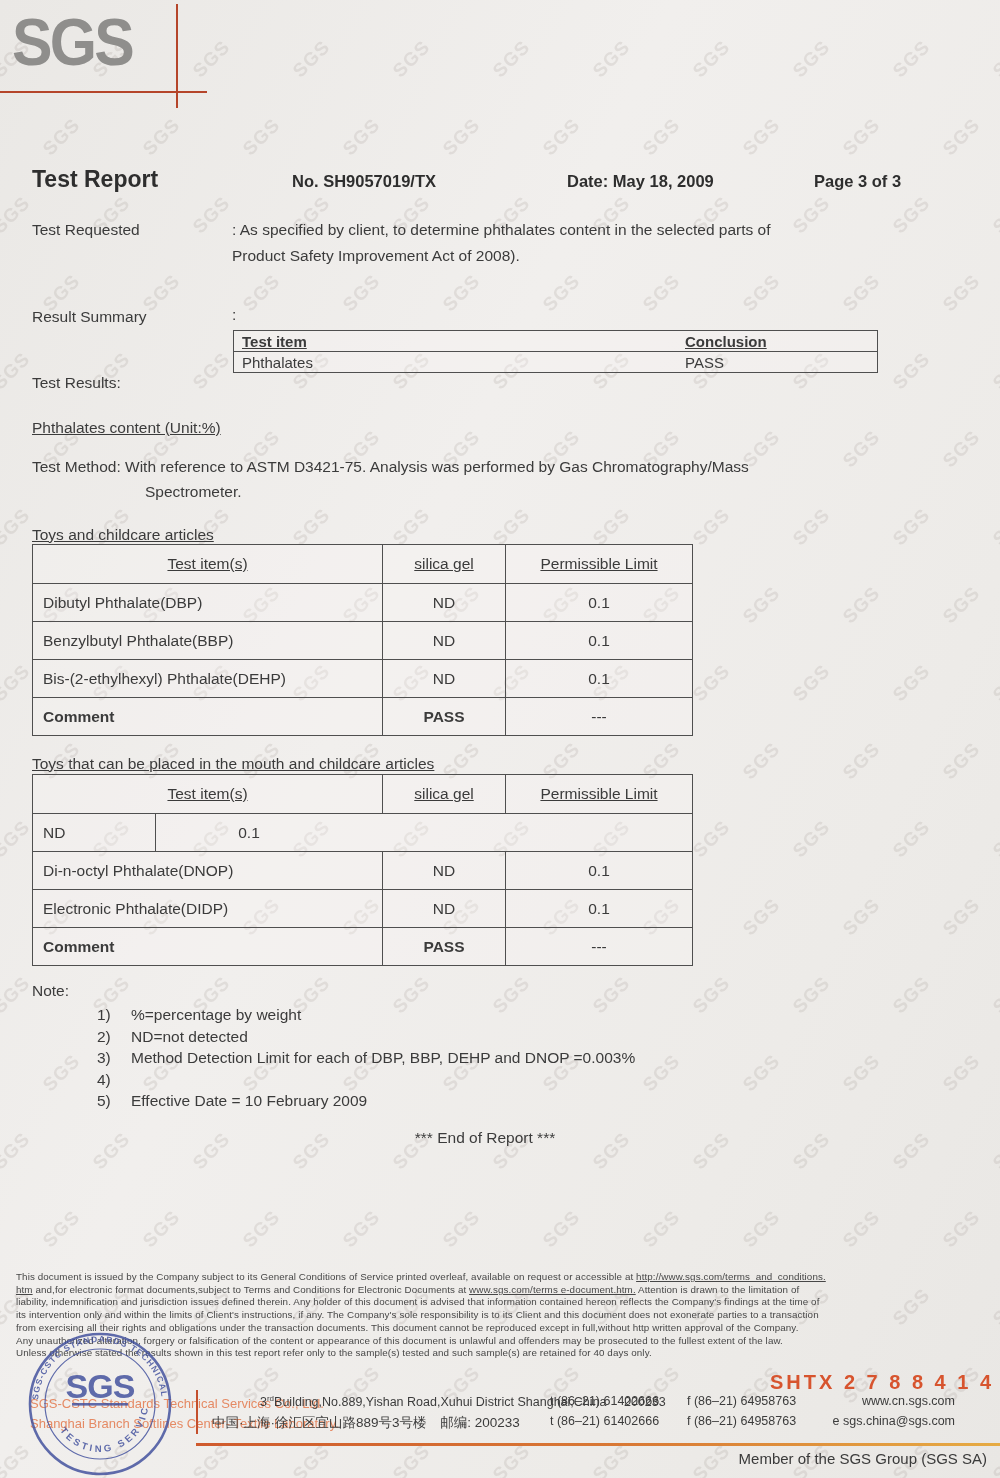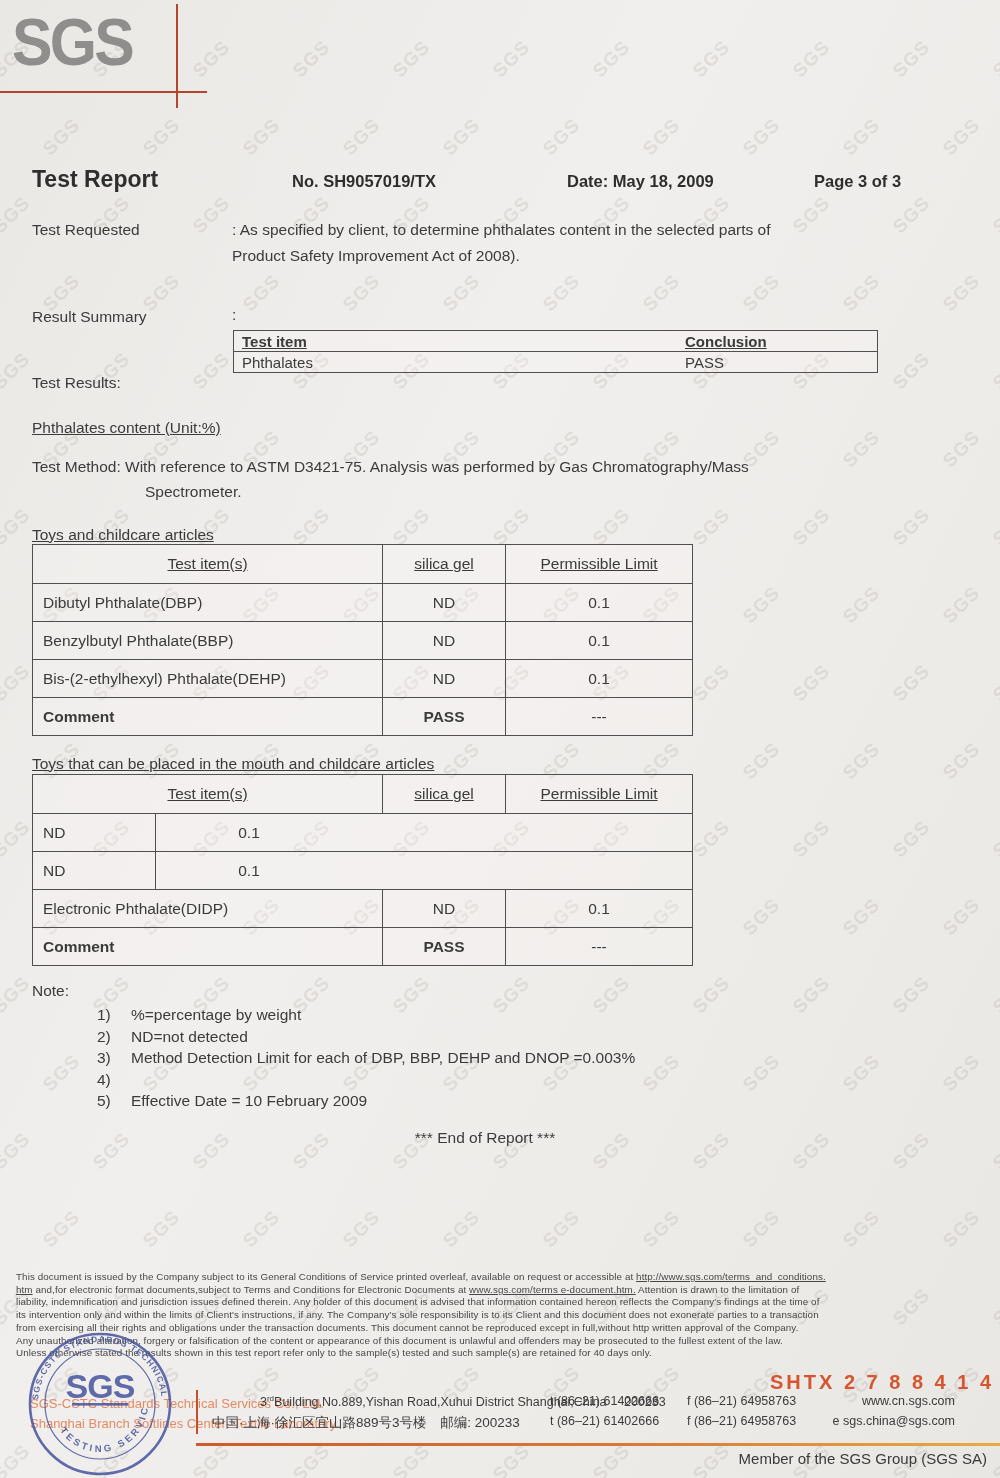--- a/index.html
+++ b/index.html
@@ -399,20 +399,23 @@
       </div>
       <div class="trow tdata">
         <div class="tcell c1" style="width: 123px;">
           <span>ND</span>
         </div>
         <div class="tcell c2" style="width: 186px;">
           <span>0.1</span>
         </div>
       </div>
       <div class="trow tdata">
+        <div class="tcell c0" style="width: 350px;">
+          <span>Di-n-octyl Phthalate(DNOP)</span>
+        </div>
         <div class="tcell c1" style="width: 123px;">
           <span>ND</span>
         </div>
         <div class="tcell c2" style="width: 186px;">
           <span>0.1</span>
         </div>
       </div>
       <div class="trow tdata">
         <div class="tcell c0" style="width: 350px;">
           <span>Electronic Phthalate(DIDP)</span>

